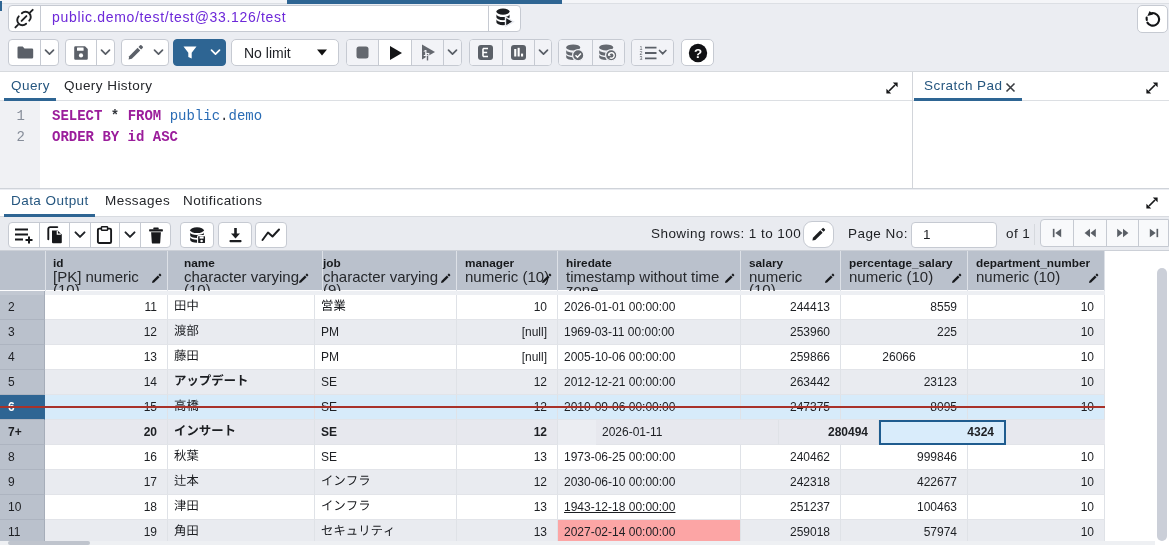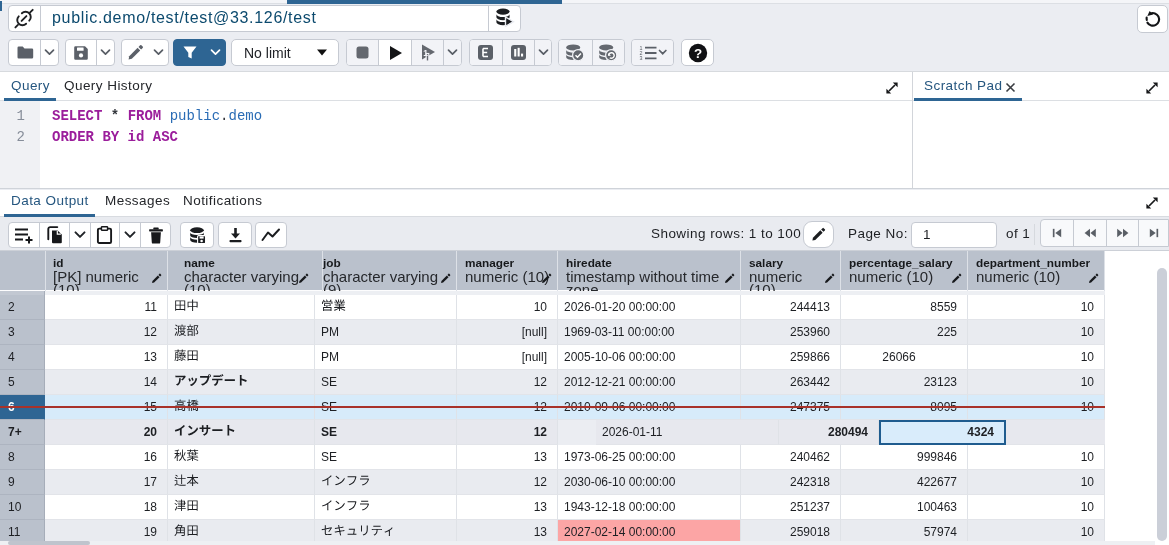--- a/index.html
+++ b/index.html
@@ -35,21 +35,21 @@
     <div class="abs" style="left:488px;top:5px;width:1px;height:27px;background:#c6cad2"></div>
     <svg class="abs" style="left:12px;top:8px" width="24" height="22" viewBox="0 0 24 22">
 <g stroke="#1e2023" stroke-width="1.9" fill="none" stroke-linecap="round">
 <path d="M3.4 19.4 L5.9 16.9"></path>
 <path d="M9.6 12.9 L14.4 8.1"></path>
 <path d="M18.1 4.4 L20.7 1.8"></path>
 <path d="M9.88 5.26 A5.2 5.2 0 0 1 17.24 12.62"></path>
 <path d="M6.76 8.38 A5.2 5.2 0 0 0 14.12 15.74"></path>
 </g>
     </svg>
-    <div class="abs" style="left:52px;top:9px;font-size:16px;letter-spacing:0.68px;color:#0c4a6e">public.demo/test/test@33.126/test</div>
+    <div class="abs" style="left:52px;top:9px;font-size:14px;letter-spacing:0.68px;color:#6d28d9">public.demo/test/test@33.126/test</div>
     <svg class="abs" style="left:494px;top:8px" width="22" height="21" viewBox="0 0 22 21">
 <g fill="#1b1d20">
         <ellipse cx="9" cy="3.6" rx="6.6" ry="3.1"></ellipse>
 <path d="M2.4 6.2 a6.6 2.9 0 0 0 13.2 0 l0 3.1 a6.6 2.9 0 0 1 -13.2 0 z"></path>
 <path d="M2.4 11.2 a6.6 2.9 0 0 0 13.2 0 l0 3.1 a6.6 2.9 0 0 1 -13.2 0 z"></path>
 <path d="M11.5 9.0 L19.5 13.7 L11.5 18.4 z"></path>
       </g>
 <path d="M11.5 9.0 L19.5 13.7 L11.5 18.4 z" fill="#1b1d20" stroke="#ebedf2" stroke-width="1.4"></path>
     </svg>
     <div class="grp" style="left:8px;width:51px">
@@ -486,21 +486,21 @@
     <div class="row" style="top:295px">
       <span class="cell rn" style="width:45px;;">2</span>
       <span class="cell num" style="width:123px;background:#ffffff;">11</span>
       <span class="cell txt" style="width:147px;background:#ffffff;"><svg class="jp" width="24.8" height="14" viewBox="0 0 24.8 14">
           <path fill="#1d1f23" d="M1.7 10.1H10.8V11.0H1.7ZM1.7 5.7H10.8V6.6H1.7ZM1.2 1.4H11.2V11.8H10.3V2.3H2.1V11.8H1.2ZM5.7 1.8H6.6V10.6H5.7ZM13.6 2.7H23.6V8.5H22.6V3.6H14.5V8.6H13.6ZM14.1 6.9H23.2V7.8H14.1ZM18.1 0.5H19.1V11.9H18.1Z"></path>
         </svg></span>
       <span class="cell txt" style="width:142px;background:#ffffff;"><svg class="jp" width="24.8" height="14" viewBox="0 0 24.8 14">
           <path fill="#1d1f23" d="M3.9 4.9V6.4H8.7V4.9ZM3.0 4.2H9.6V7.1H3.0ZM5.6 6.7 6.6 6.8Q6.5 7.3 6.3 7.8Q6.1 8.2 5.9 8.6L5.1 8.4Q5.3 8.1 5.4 7.6Q5.5 7.1 5.6 6.7ZM2.1 8.1H10.5V11.9H9.6V8.9H3.0V11.9H2.1ZM2.6 10.6H10.0V11.4H2.6ZM1.1 2.5H11.4V4.9H10.5V3.3H2.0V4.9H1.1ZM9.7 0.6 10.7 0.9Q10.3 1.4 9.9 2.0Q9.4 2.5 9.1 2.9L8.3 2.6Q8.6 2.3 8.8 1.9Q9.1 1.6 9.3 1.3Q9.5 0.9 9.7 0.6ZM1.9 1.0 2.7 0.7Q3.0 1.0 3.3 1.5Q3.7 1.9 3.8 2.3L3.0 2.7Q2.9 2.3 2.5 1.9Q2.2 1.4 1.9 1.0ZM5.0 0.8 5.8 0.5Q6.1 0.9 6.4 1.4Q6.6 1.9 6.8 2.2L5.9 2.6Q5.8 2.2 5.5 1.7Q5.3 1.2 5.0 0.8ZM13.2 8.1H24.1V8.9H13.2ZM13.2 2.7H24.0V3.5H13.2ZM13.7 4.8H23.6V5.6H13.7ZM14.4 6.5H23.0V7.2H14.4ZM18.1 5.2H19.0V11.9H18.1ZM17.0 0.5H17.9V3.1H17.0ZM19.3 0.5H20.2V3.0H19.3ZM17.8 8.5 18.6 8.8Q18.0 9.5 17.2 10.0Q16.3 10.6 15.4 11.0Q14.4 11.4 13.5 11.7Q13.4 11.6 13.3 11.4Q13.2 11.3 13.1 11.1Q13.0 11.0 12.9 10.9Q13.8 10.7 14.7 10.3Q15.7 10.0 16.5 9.5Q17.3 9.0 17.8 8.5ZM19.3 8.4Q19.7 8.9 20.3 9.2Q20.9 9.6 21.5 9.9Q22.2 10.3 22.9 10.5Q23.7 10.8 24.4 10.9Q24.3 11.0 24.1 11.2Q24.0 11.3 23.9 11.5Q23.8 11.6 23.7 11.7Q23.0 11.5 22.3 11.2Q21.6 10.9 20.9 10.6Q20.2 10.2 19.6 9.7Q19.0 9.3 18.6 8.8ZM22.2 0.6 23.2 0.9Q22.9 1.4 22.6 1.9Q22.3 2.4 22.0 2.8L21.2 2.5Q21.4 2.3 21.6 1.9Q21.8 1.6 21.9 1.3Q22.1 0.9 22.2 0.6ZM20.5 3.3 21.5 3.5Q21.3 3.9 21.0 4.3Q20.8 4.7 20.6 5.0L19.8 4.8Q20.0 4.5 20.2 4.0Q20.4 3.6 20.5 3.3ZM14.2 0.9 15.0 0.6Q15.4 1.0 15.7 1.6Q16.0 2.1 16.1 2.5L15.3 2.8Q15.1 2.4 14.8 1.9Q14.5 1.3 14.2 0.9ZM15.9 3.6 16.7 3.4Q16.9 3.7 17.1 4.1Q17.3 4.5 17.4 4.8L16.5 4.9Q16.4 4.7 16.2 4.3Q16.1 3.9 15.9 3.6Z"></path>
         </svg></span>
       <span class="cell num" style="width:101px;background:#ffffff;">10</span>
-      <span class="cell txt" style="width:183px;background:#ffffff;">2026-01-20 00:00:00</span>
+      <span class="cell txt" style="width:183px;background:#ffffff;">2026-01-01 00:00:00</span>
       <span class="cell num" style="width:100px;background:#ffffff;">244413</span>
       <span class="cell num" style="width:127px;background:#ffffff;">8559</span>
       <span class="cell num" style="width:137px;background:#ffffff;">10</span>
     </div>
     <div class="row" style="top:320px">
       <span class="cell rn" style="width:45px;;">3</span>
       <span class="cell num" style="width:123px;background:#e9ebf0;">12</span>
       <span class="cell txt" style="width:147px;background:#e9ebf0;"><svg class="jp" width="24.8" height="14" viewBox="0 0 24.8 14">
           <path fill="#1d1f23" d="M4.6 1.7H11.8V2.6H4.6ZM4.8 3.9H11.9V4.6H4.8ZM5.4 7.3H10.6V8.0H5.4ZM4.1 1.7H5.0V5.1Q5.0 5.9 5.0 6.7Q4.9 7.6 4.8 8.5Q4.6 9.4 4.3 10.3Q4.0 11.2 3.6 11.9Q3.5 11.8 3.3 11.7Q3.2 11.6 3.0 11.5Q2.9 11.5 2.8 11.4Q3.2 10.7 3.5 9.9Q3.8 9.1 3.9 8.3Q4.1 7.4 4.1 6.6Q4.1 5.8 4.1 5.1ZM7.6 0.5H8.5V2.3H7.6ZM6.4 2.9H7.3V5.8H9.5V2.9H10.4V6.6H6.4ZM10.3 7.3H10.5L10.7 7.2L11.2 7.5Q10.9 8.5 10.2 9.2Q9.6 9.9 8.8 10.4Q8.0 10.9 7.1 11.3Q6.2 11.7 5.2 11.9Q5.1 11.7 5.0 11.5Q4.9 11.3 4.7 11.1Q5.6 10.9 6.5 10.6Q7.4 10.3 8.1 9.9Q8.9 9.4 9.4 8.8Q10.0 8.2 10.3 7.4ZM6.9 8.0Q7.5 9.2 8.9 10.0Q10.2 10.8 12.0 11.1Q11.9 11.2 11.8 11.3Q11.7 11.5 11.6 11.6Q11.5 11.8 11.4 11.9Q9.6 11.5 8.2 10.6Q6.8 9.7 6.1 8.2ZM1.2 1.3 1.7 0.6Q2.1 0.8 2.5 1.0Q2.9 1.2 3.2 1.5Q3.6 1.7 3.8 1.9L3.2 2.7Q3.0 2.5 2.7 2.2Q2.3 2.0 1.9 1.7Q1.5 1.5 1.2 1.3ZM0.5 4.6 1.0 3.9Q1.4 4.1 1.8 4.3Q2.2 4.5 2.5 4.7Q2.9 5.0 3.1 5.2L2.6 5.9Q2.4 5.7 2.0 5.5Q1.7 5.2 1.3 5.0Q0.9 4.8 0.5 4.6ZM0.6 11.2Q0.9 10.7 1.3 10.0Q1.6 9.4 2.0 8.6Q2.3 7.9 2.6 7.2L3.3 7.7Q3.1 8.4 2.8 9.1Q2.4 9.8 2.1 10.5Q1.8 11.2 1.5 11.7ZM19.8 1.2H23.6V2.1H20.7V11.9H19.8ZM13.2 1.9H19.2V2.7H13.2ZM12.9 5.3H19.3V6.2H12.9ZM15.7 0.5H16.6V2.4H15.7ZM14.0 3.1 14.8 3.0Q15.0 3.4 15.2 4.0Q15.3 4.5 15.4 5.0L14.5 5.2Q14.5 4.7 14.4 4.2Q14.2 3.6 14.0 3.1ZM17.6 2.9 18.5 3.1Q18.3 3.6 18.0 4.2Q17.8 4.8 17.6 5.2L16.9 5.0Q17.0 4.7 17.1 4.3Q17.3 4.0 17.4 3.6Q17.5 3.2 17.6 2.9ZM14.1 10.4H18.2V11.2H14.1ZM13.7 7.2H18.6V11.9H17.7V8.1H14.6V11.9H13.7ZM23.3 1.2H23.5L23.7 1.2L24.3 1.6Q24.0 2.5 23.5 3.5Q23.0 4.5 22.6 5.4Q23.2 5.9 23.6 6.5Q23.9 7.0 24.0 7.5Q24.2 8.0 24.2 8.4Q24.2 9.0 24.0 9.4Q23.9 9.8 23.6 10.0Q23.2 10.2 22.7 10.3Q22.5 10.3 22.2 10.3Q21.9 10.3 21.7 10.3Q21.7 10.1 21.6 9.9Q21.5 9.6 21.4 9.4Q21.7 9.4 21.9 9.4Q22.2 9.4 22.4 9.4Q22.5 9.4 22.7 9.4Q22.8 9.3 22.9 9.3Q23.1 9.2 23.2 8.9Q23.3 8.6 23.3 8.3Q23.3 7.7 22.9 7.0Q22.6 6.3 21.6 5.5Q21.9 5.0 22.1 4.5Q22.4 3.9 22.6 3.4Q22.8 2.9 23.0 2.4Q23.2 1.9 23.3 1.5Z"></path>
         </svg></span>
@@ -595,21 +595,21 @@
     <div class="row" style="top:495px">
       <span class="cell rn" style="width:45px;;">10</span>
       <span class="cell num" style="width:123px;background:#ffffff;">18</span>
       <span class="cell txt" style="width:147px;background:#ffffff;"><svg class="jp" width="24.8" height="14" viewBox="0 0 24.8 14">
           <path fill="#1d1f23" d="M4.3 1.8H10.9V6.3H4.2V5.6H10.0V2.6H4.3ZM7.0 0.5H7.9V11.9H7.0ZM3.6 3.7H11.9V4.5H3.6ZM3.4 9.2H11.7V10.0H3.4ZM4.0 7.3H11.1V8.1H4.0ZM1.2 1.3 1.8 0.7Q2.1 0.9 2.5 1.2Q2.9 1.5 3.2 1.8Q3.6 2.0 3.8 2.2L3.2 3.0Q3.0 2.7 2.7 2.5Q2.3 2.2 1.9 1.9Q1.5 1.6 1.2 1.3ZM0.5 4.6 1.0 4.0Q1.3 4.2 1.7 4.4Q2.1 4.7 2.5 5.0Q2.8 5.2 3.1 5.4L2.5 6.1Q2.3 5.9 1.9 5.7Q1.6 5.4 1.2 5.1Q0.8 4.8 0.5 4.6ZM0.8 11.0Q1.1 10.6 1.4 9.9Q1.8 9.2 2.1 8.5Q2.5 7.8 2.7 7.1L3.5 7.7Q3.2 8.3 2.9 9.0Q2.6 9.7 2.3 10.4Q1.9 11.1 1.6 11.6ZM14.1 10.1H23.2V11.0H14.1ZM14.1 5.7H23.2V6.6H14.1ZM13.6 1.4H23.6V11.8H22.7V2.3H14.5V11.8H13.6ZM18.1 1.8H19.0V10.6H18.1Z"></path>
         </svg></span>
       <span class="cell txt" style="width:142px;background:#ffffff;"><svg class="jp" width="49.6" height="14" viewBox="0 0 49.6 14">
           <path fill="#1d1f23" d="M1.1 6.4Q2.7 6.0 4.1 5.4Q5.5 4.8 6.5 4.1Q7.1 3.7 7.7 3.2Q8.4 2.8 8.9 2.2Q9.5 1.7 9.9 1.2L10.7 2.0Q10.2 2.5 9.6 3.1Q9.0 3.6 8.3 4.1Q7.6 4.6 6.9 5.0Q6.2 5.4 5.3 5.9Q4.5 6.3 3.5 6.7Q2.6 7.1 1.6 7.4ZM6.3 4.6 7.3 4.3V10.0Q7.3 10.2 7.4 10.5Q7.4 10.7 7.4 10.9Q7.4 11.2 7.4 11.3H6.2Q6.2 11.2 6.2 10.9Q6.3 10.7 6.3 10.5Q6.3 10.2 6.3 10.0ZM15.2 1.8Q15.5 2.0 16.0 2.4Q16.4 2.7 16.9 3.1Q17.3 3.4 17.7 3.8Q18.1 4.1 18.4 4.4L17.6 5.2Q17.4 4.9 17.0 4.6Q16.6 4.2 16.2 3.9Q15.7 3.5 15.3 3.1Q14.9 2.8 14.5 2.6ZM14.2 10.1Q15.2 10.0 16.1 9.7Q17.0 9.4 17.8 9.0Q18.5 8.7 19.1 8.3Q20.1 7.7 20.9 6.9Q21.7 6.2 22.3 5.3Q22.9 4.5 23.2 3.8L23.8 4.8Q23.4 5.6 22.8 6.4Q22.2 7.2 21.4 7.9Q20.6 8.6 19.7 9.2Q19.1 9.6 18.3 10.0Q17.6 10.4 16.7 10.7Q15.8 11.0 14.8 11.2ZM35.5 2.7Q35.4 2.8 35.4 3.0Q35.3 3.1 35.3 3.3Q35.2 3.8 35.0 4.4Q34.9 5.0 34.6 5.6Q34.4 6.2 34.1 6.8Q33.8 7.4 33.4 7.9Q32.9 8.6 32.2 9.2Q31.5 9.8 30.6 10.3Q29.7 10.8 28.6 11.2L27.7 10.3Q28.9 9.9 29.8 9.5Q30.7 9.1 31.4 8.5Q32.0 7.9 32.6 7.3Q33.0 6.7 33.3 6.0Q33.7 5.3 33.9 4.5Q34.1 3.8 34.2 3.2Q34.0 3.2 33.5 3.2Q33.0 3.2 32.4 3.2Q31.7 3.2 31.0 3.2Q30.3 3.2 29.6 3.2Q29.0 3.2 28.5 3.2Q28.0 3.2 27.8 3.2Q27.5 3.2 27.2 3.2Q26.8 3.2 26.6 3.3V2.2Q26.8 2.2 27.0 2.2Q27.2 2.2 27.4 2.2Q27.6 2.2 27.8 2.2Q28.0 2.2 28.4 2.2Q28.8 2.2 29.3 2.2Q29.8 2.2 30.4 2.2Q31.0 2.2 31.6 2.2Q32.2 2.2 32.7 2.2Q33.2 2.2 33.6 2.2Q33.9 2.2 34.1 2.2Q34.2 2.2 34.4 2.2Q34.6 2.2 34.7 2.2ZM40.1 1.7Q40.3 1.7 40.6 1.7Q40.9 1.7 41.2 1.7Q41.4 1.7 41.9 1.7Q42.4 1.7 43.0 1.7Q43.6 1.7 44.2 1.7Q44.8 1.7 45.3 1.7Q45.8 1.7 46.1 1.7Q46.3 1.7 46.6 1.7Q47.0 1.7 47.2 1.7V2.7Q47.0 2.7 46.7 2.7Q46.4 2.7 46.0 2.7Q45.8 2.7 45.3 2.7Q44.9 2.7 44.2 2.7Q43.6 2.7 43.0 2.7Q42.4 2.7 41.9 2.7Q41.4 2.7 41.2 2.7Q40.9 2.7 40.6 2.7Q40.3 2.7 40.1 2.7ZM48.1 4.9Q48.0 5.0 48.0 5.1Q47.9 5.2 47.9 5.3Q47.7 6.2 47.2 7.1Q46.8 8.1 46.1 8.8Q45.1 9.9 44.0 10.5Q42.9 11.1 41.7 11.4L40.9 10.5Q42.2 10.3 43.4 9.7Q44.5 9.1 45.3 8.3Q45.8 7.7 46.2 6.9Q46.6 6.2 46.7 5.5Q46.6 5.5 46.2 5.5Q45.9 5.5 45.3 5.5Q44.8 5.5 44.1 5.5Q43.5 5.5 42.9 5.5Q42.2 5.5 41.7 5.5Q41.1 5.5 40.7 5.5Q40.3 5.5 40.2 5.5Q39.9 5.5 39.6 5.5Q39.3 5.5 39.0 5.6V4.5Q39.3 4.6 39.6 4.6Q39.9 4.6 40.2 4.6Q40.3 4.6 40.7 4.6Q41.1 4.6 41.6 4.6Q42.2 4.6 42.8 4.6Q43.4 4.6 44.1 4.6Q44.7 4.6 45.2 4.6Q45.8 4.6 46.2 4.6Q46.6 4.6 46.7 4.6Q46.9 4.6 47.1 4.6Q47.3 4.6 47.4 4.5Z"></path>
         </svg></span>
       <span class="cell num" style="width:101px;background:#ffffff;">13</span>
-      <span class="cell txt" style="width:183px;background:#ffffff;">1943-12-18 00:00:00</span>
+      <span class="cell txt" style="width:183px;background:#ffffff;text-decoration:underline;">1943-12-18 00:00:00</span>
       <span class="cell num" style="width:100px;background:#ffffff;">251237</span>
       <span class="cell num" style="width:127px;background:#ffffff;">100463</span>
       <span class="cell num" style="width:137px;background:#ffffff;">10</span>
     </div>
     <div class="row" style="top:520px">
       <span class="cell rn" style="width:45px;;">11</span>
       <span class="cell num" style="width:123px;background:#e9ebf0;">19</span>
       <span class="cell txt" style="width:147px;background:#e9ebf0;"><svg class="jp" width="24.8" height="14" viewBox="0 0 24.8 14">
           <path fill="#1d1f23" d="M2.9 3.3H10.4V4.2H2.9ZM2.9 5.8H10.2V6.6H2.9ZM2.7 8.3H10.3V9.2H2.7ZM2.4 3.3H3.3V6.4Q3.3 7.1 3.2 7.8Q3.1 8.6 2.9 9.3Q2.7 10.0 2.2 10.7Q1.8 11.4 1.1 12.0Q1.0 11.9 0.9 11.7Q0.8 11.6 0.6 11.5Q0.5 11.4 0.4 11.3Q1.1 10.8 1.5 10.2Q1.9 9.6 2.1 8.9Q2.2 8.3 2.3 7.7Q2.4 7.0 2.4 6.4ZM9.9 3.3H10.8V10.7Q10.8 11.2 10.7 11.4Q10.5 11.7 10.2 11.8Q9.8 11.9 9.2 11.9Q8.6 11.9 7.6 11.9Q7.6 11.8 7.6 11.6Q7.5 11.5 7.4 11.3Q7.4 11.1 7.3 11.0Q7.8 11.0 8.2 11.0Q8.7 11.0 9.1 11.0Q9.4 11.0 9.5 11.0Q9.7 11.0 9.8 11.0Q9.9 10.9 9.9 10.7ZM6.0 3.7H6.9V8.8H6.0ZM4.1 1.2H8.0V2.0H4.1ZM4.2 0.5 5.2 0.6Q4.8 1.4 4.2 2.1Q3.7 2.9 3.0 3.7Q2.3 4.4 1.4 5.0Q1.3 4.9 1.2 4.8Q1.1 4.7 0.9 4.6Q0.8 4.4 0.7 4.4Q1.5 3.8 2.2 3.1Q2.9 2.5 3.4 1.8Q3.9 1.1 4.2 0.5ZM7.7 1.2H7.9L8.0 1.2L8.6 1.6Q8.4 2.0 8.1 2.4Q7.8 2.9 7.5 3.3Q7.2 3.7 6.9 4.0Q6.8 3.9 6.6 3.8Q6.4 3.6 6.3 3.6Q6.5 3.3 6.8 2.9Q7.1 2.5 7.3 2.1Q7.5 1.7 7.7 1.4ZM14.1 10.1H23.2V11.0H14.1ZM14.1 5.7H23.2V6.6H14.1ZM13.6 1.4H23.6V11.8H22.7V2.3H14.5V11.8H13.6ZM18.1 1.8H19.0V10.6H18.1Z"></path>
         </svg></span>

